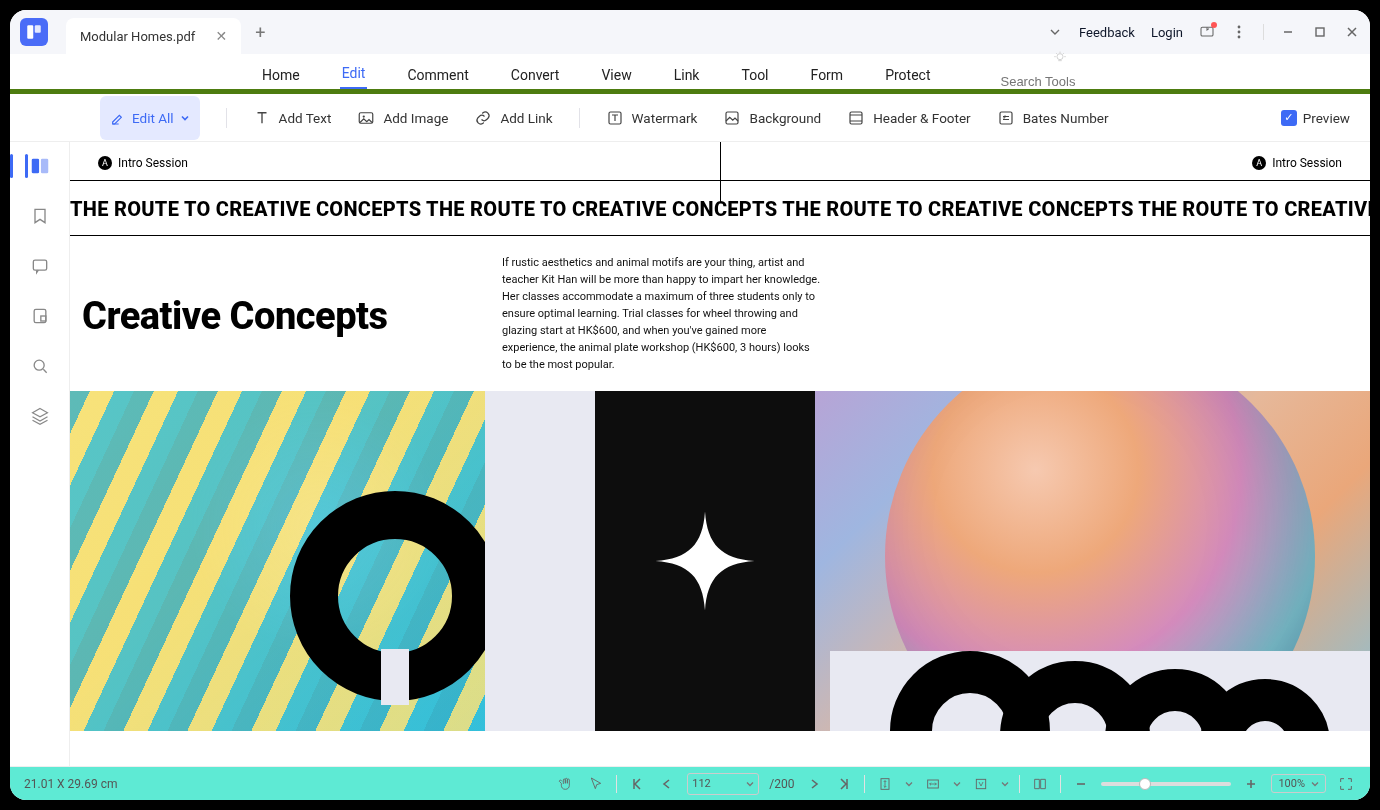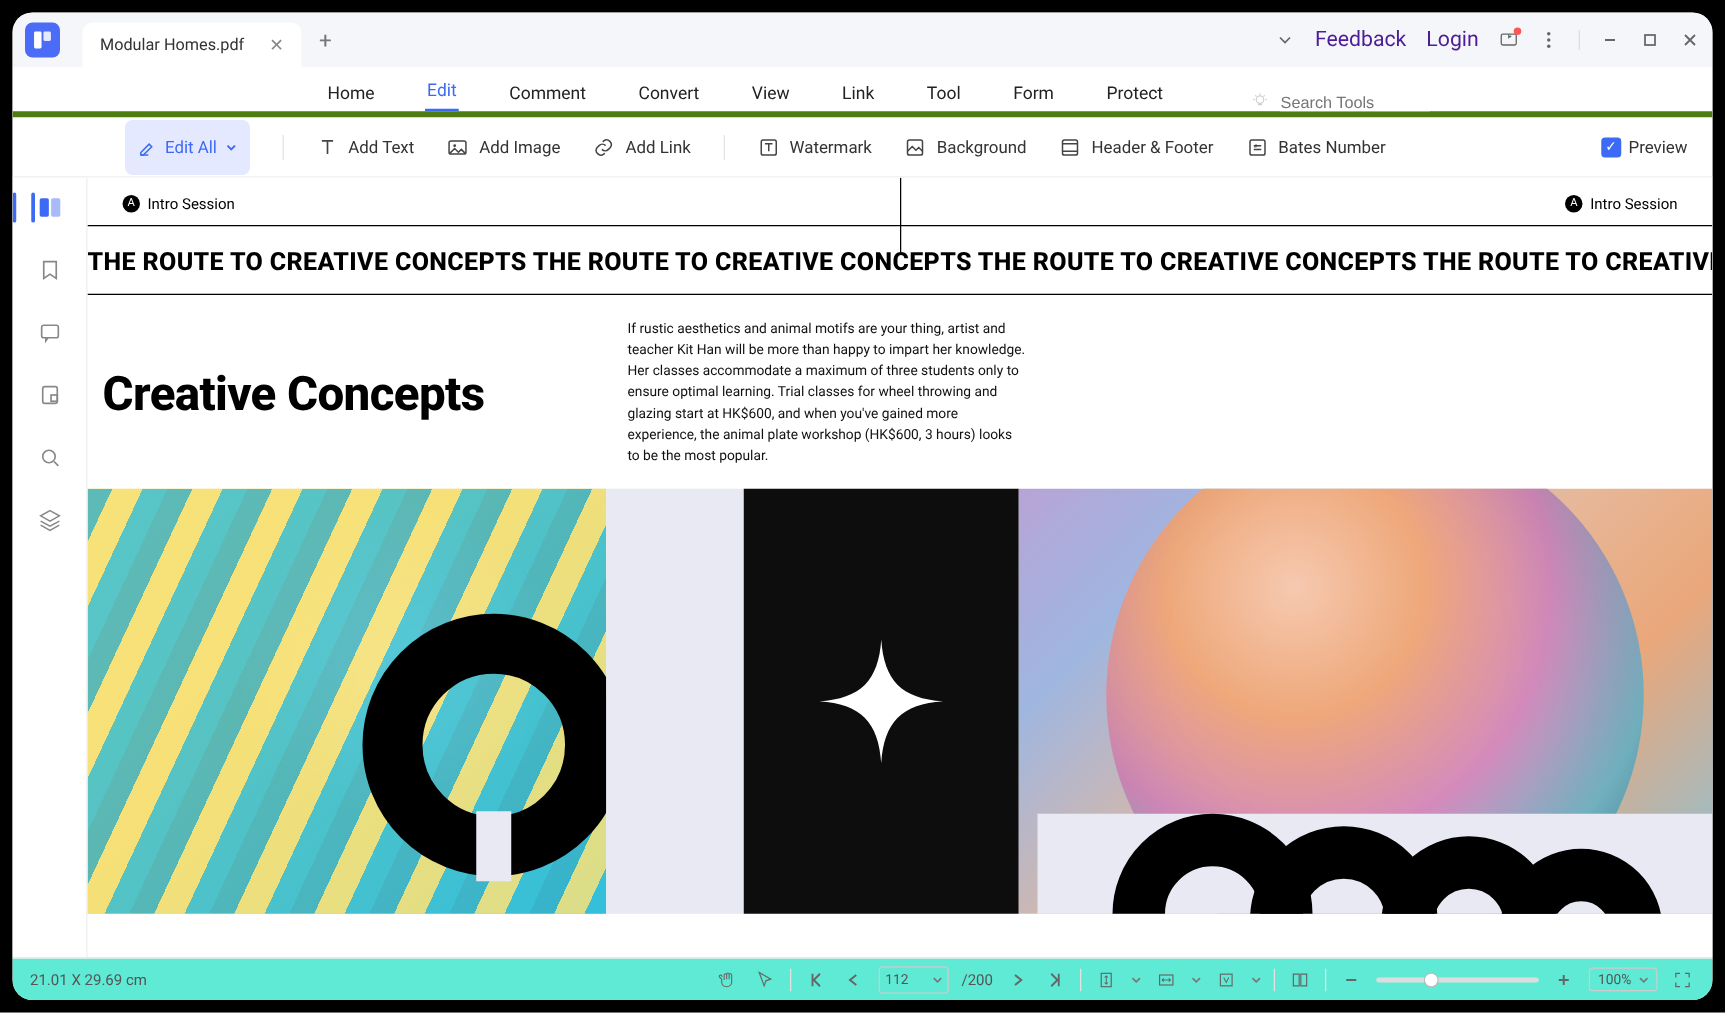--- a/index.html
+++ b/index.html
@@ -51,42 +51,42 @@
   gap: 20px;
   margin-top: 8px;
   font-size: 13px;
   color: #333;
 }
 .tab .close { color: #888; cursor: pointer; font-size:14px; }
 .new-tab { margin-left:14px; color:#777; font-size:18px; cursor:pointer; }
 .title-right {
   margin-left: auto;
   display: flex; align-items: center; gap: 16px;
-  color: #4c1d95; font-size: 17px;
+  color: #0f172a; font-size: 13px;
 }
 .title-right .ic { width:16px; height:16px; display:flex; align-items:center; justify-content:center; color:#666; }
 .notif-dot { position:relative; }
 .notif-dot::after { content:""; position:absolute; top:-2px; right:-2px; width:6px; height:6px; background:#f55; border-radius:50%; }
 .winbtn { width:16px; height:16px; display:flex; align-items:center; justify-content:center; color:#666; cursor:pointer; }
 .divider-v { width:1px; height:16px; background:#ddd; }
 
 
 .menu-bar {
   height: 40px;
   background:#fff;
   border-bottom: 5px solid #4d7c0f;
   display:flex; align-items:flex-end;
   padding-left: 250px;
   gap: 38px;
   font-size: 14px;
   color: #222;
 }
 .menu-bar .item { cursor:pointer; padding:6px 2px; }
 .menu-bar .item.active { color:#3d6af5; border-bottom:2px solid #3d6af5; }
-.menu-search { margin-left:30px; display:flex; align-items:center; gap:8px; color:#aaa; }
+.menu-search { margin-left:30px; display:flex; align-items:center; gap:8px; color:#aaa;flex-direction:column; }
 .menu-search input { border:none; outline:none; font-size:13px; color:#888; width:120px; }
 
 
 .toolbar {
   height: 48px;
   background:#fff;
   border-bottom:1px solid #eee;
   display:flex; align-items:center;
   padding: 0 20px 0 90px;
   gap: 26px;
@@ -254,21 +254,21 @@
   background:#5eead4;
   border-top:1px solid #eee;
   display:flex; align-items:center;
   padding: 0 14px;
   font-size:12px;
   color:#555;
   gap:12px;
 }
 .status-center { margin-left:auto; display:flex; align-items:center; gap:10px; }
 .sb-btn { width:20px; height:20px; display:flex; align-items:center; justify-content:center; color:#666; cursor:pointer; }
-.page-input { width:56px; height:22px; border:1px solid #ccc; border-radius:3px; display:flex; align-items:center; justify-content:space-between; padding:0 4px; font-size:11px; }
+.page-input { width:72px; height:22px; border:1px solid #ccc; border-radius:3px; display:flex; align-items:center; justify-content:space-between; padding:0 4px; font-size:11px; }
 .sb-sep { width:1px; height:18px; background:#e2e2e2; }
 .zoom-slider { width:130px; height:4px; background:#ddd; border-radius:2px; position:relative; }
 .zoom-slider .knob { position:absolute; left:38px; top:-4px; width:12px; height:12px; border-radius:50%; background:#fff; border:1px solid #bbb; }
 .zoom-box { border:1px solid #ccc; border-radius:3px; padding:2px 6px; display:flex; align-items:center; gap:6px; font-size:11px; }
 
 svg { display:block; }
 </style>
 </head>
 <body>
 

